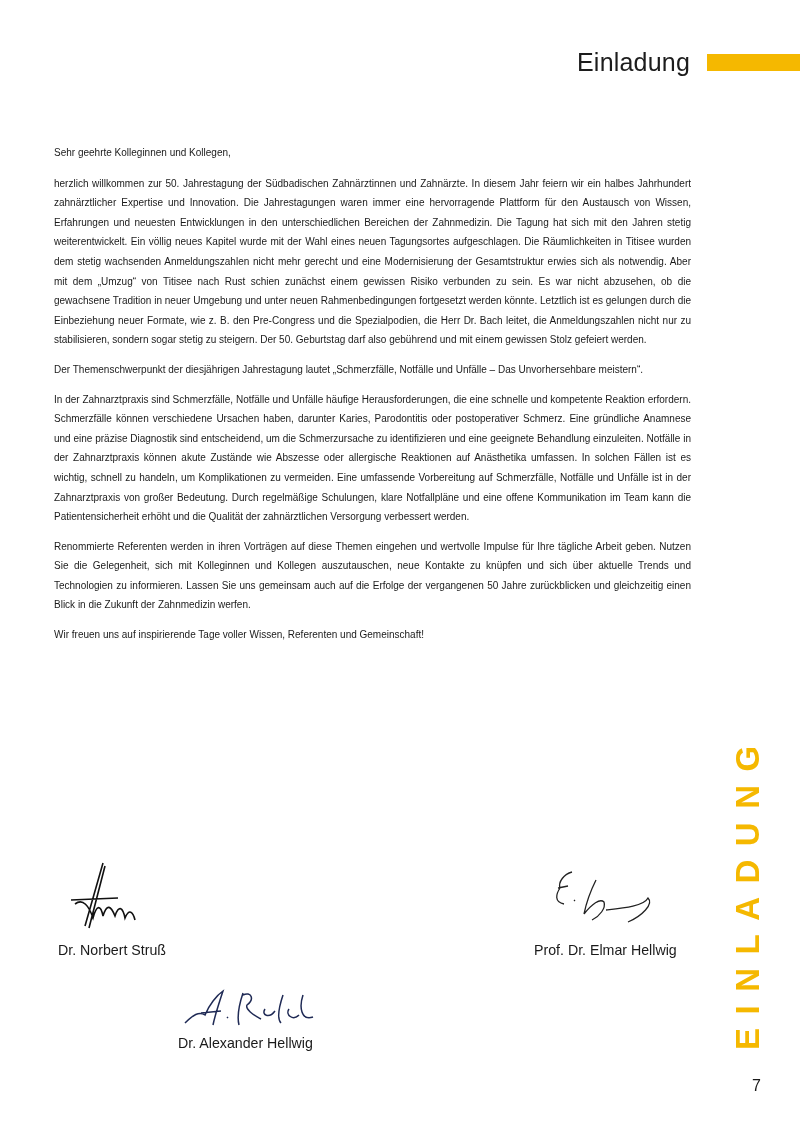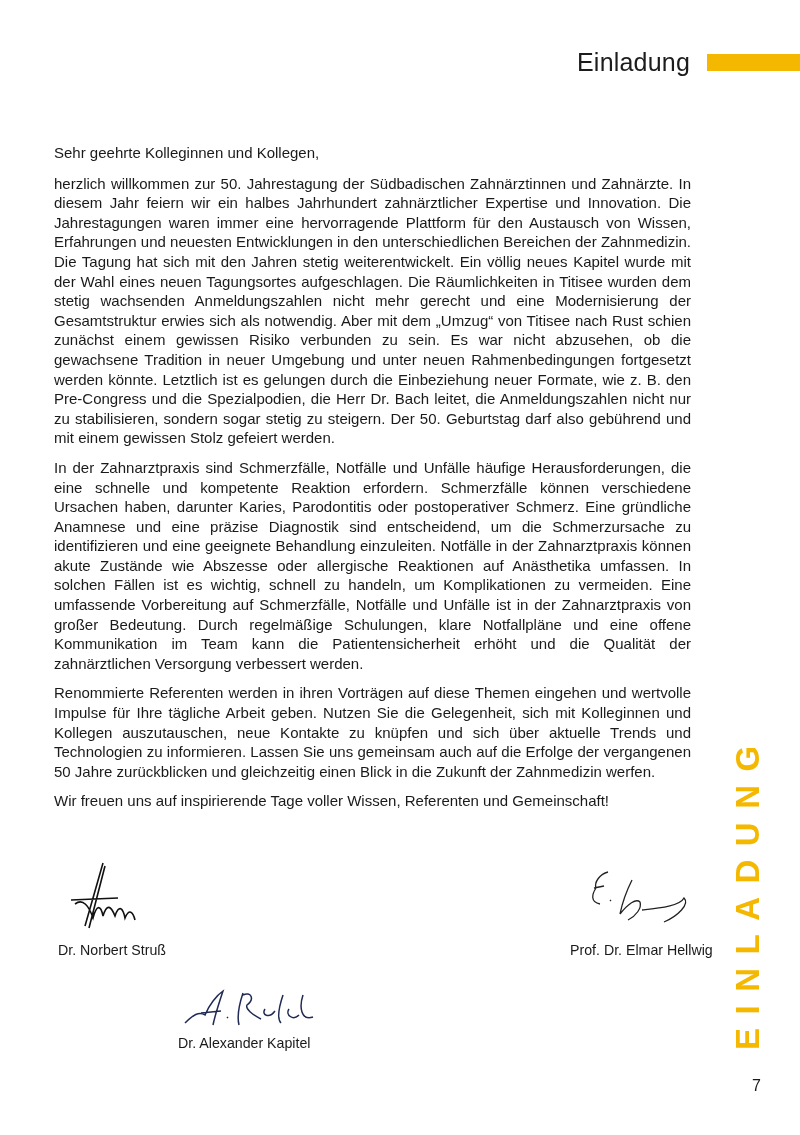--- a/index.html
+++ b/index.html
@@ -8,21 +8,21 @@
       font-family: "Liberation Sans", "DejaVu Sans", sans-serif; color: #1a1a1a;
     }
     .header-title {
       position: absolute; left: 577px; top: 48px; font-size: 25px; color: #1c1c1c; letter-spacing: 0.2px;
     }
     .header-bar {
       position: absolute; left: 707px; top: 54px; width: 93px; height: 17px; background: #f5b800;
     }
     .body-text {
       position: absolute; left: 54px; top: 143px; width: 637px;
-      font-size: 15px; line-height: 19.6px; text-align: justify;
+      font-size: 10px; line-height: 19.6px; text-align: justify;
     }
     .body-text p { margin: 0 0 10px 0; }
     .body-text p.salutation { margin-bottom: 11px; }
     .sigs { position: absolute; left: 0; top: 0; width: 800px; height: 1102px; pointer-events: none; }
     .sig { position: absolute; text-align: center; }
     .sig svg { display: block; margin: 0 auto; }
     .sig-name { font-size: 14.2px; white-space: nowrap; margin-top: 4px; }
     .vertical-label {
       position: absolute; left: 729px; top: 1050px;
       transform: rotate(-90deg); transform-origin: 0 0;
@@ -34,45 +34,46 @@
 <body>
 
 <div>
   <div class="header-title">Einladung</div>
   <div class="header-bar"></div>
 </div>
 
 <div class="body-text">
   <p class="salutation">Sehr geehrte Kolleginnen und Kollegen,</p>
   <p>herzlich willkommen zur 50. Jahrestagung der Südbadischen Zahnärztinnen und Zahnärzte. In diesem Jahr feiern wir ein halbes Jahrhundert zahnärztlicher Expertise und Innovation. Die Jahrestagungen waren immer eine hervorragende Plattform für den Austausch von Wissen, Erfahrungen und neuesten Entwicklungen in den unterschiedlichen Bereichen der Zahnmedizin. Die Tagung hat sich mit den Jahren stetig weiterentwickelt. Ein völlig neues Kapitel wurde mit der Wahl eines neuen Tagungsortes aufgeschlagen. Die Räumlichkeiten in Titisee wurden dem stetig wachsenden Anmeldungszahlen nicht mehr gerecht und eine Modernisierung der Gesamtstruktur erwies sich als notwendig. Aber mit dem „Umzug“ von Titisee nach Rust schien zunächst einem gewissen Risiko verbunden zu sein. Es war nicht abzusehen, ob die gewachsene Tradition in neuer Umgebung und unter neuen Rahmenbedingungen fortgesetzt werden könnte. Letztlich ist es gelungen durch die Einbeziehung neuer Formate, wie z. B. den Pre-Congress und die Spezialpodien, die Herr Dr. Bach leitet, die Anmeldungszahlen nicht nur zu stabilisieren, sondern sogar stetig zu steigern. Der 50. Geburtstag darf also gebührend und mit einem gewissen Stolz gefeiert werden.</p>
+  <p>Der Themenschwerpunkt der diesjährigen Jahrestagung lautet „Schmerzfälle, Notfälle und Unfälle – Das Unvorhersehbare meistern“.</p>
   <p>In der Zahnarztpraxis sind Schmerzfälle, Notfälle und Unfälle häufige Herausforderungen, die eine schnelle und kompetente Reaktion erfordern. Schmerzfälle können verschiedene Ursachen haben, darunter Karies, Parodontitis oder postoperativer Schmerz. Eine gründliche Anamnese und eine präzise Diagnostik sind entscheidend, um die Schmerzursache zu identifizieren und eine geeignete Behandlung einzuleiten. Notfälle in der Zahnarztpraxis können akute Zustände wie Abszesse oder allergische Reaktionen auf Anästhetika umfassen. In solchen Fällen ist es wichtig, schnell zu handeln, um Komplikationen zu vermeiden. Eine umfassende Vorbereitung auf Schmerzfälle, Notfälle und Unfälle ist in der Zahnarztpraxis von großer Bedeutung. Durch regelmäßige Schulungen, klare Notfallpläne und eine offene Kommunikation im Team kann die Patientensicherheit erhöht und die Qualität der zahnärztlichen Versorgung verbessert werden.</p>
   <p>Renommierte Referenten werden in ihren Vorträgen auf diese Themen eingehen und wertvolle Impulse für Ihre tägliche Arbeit geben. Nutzen Sie die Gelegenheit, sich mit Kolleginnen und Kollegen auszutauschen, neue Kontakte zu knüpfen und sich über aktuelle Trends und Technologien zu informieren. Lassen Sie uns gemeinsam auch auf die Erfolge der vergangenen 50 Jahre zurückblicken und gleichzeitig einen Blick in die Zukunft der Zahnmedizin werfen.</p>
   <p>Wir freuen uns auf inspirierende Tage voller Wissen, Referenten und Gemeinschaft!</p>
 </div>
 
 <div class="sigs">
 
   <div class="sig" style="left:58px; top:858px; width:120px; text-align:left;">
     <svg width="110" height="80" viewBox="0 0 110 80">
       <path d="M40 5 L22 68 M42 8 L26 70 M8 42 L55 40 M12 46 C20 40,26 48,30 60 C34 45,38 48,40 58 C44 45,48 48,52 58 C56 46,60 50,62 60 C66 50,70 54,72 62" stroke="#111" stroke-width="1.6" fill="none"></path>
     </svg>
     <div class="sig-name">Dr. Norbert Struß</div>
   </div>
 
 
-  <div class="sig" style="left:534px; top:858px; width:170px; text-align:left;margin-left:36px;">
+  <div class="sig" style="left:534px; top:858px; width:170px; text-align:left;">
     <svg width="150" height="80" viewBox="0 0 150 80">
       <path d="M28 14 C20 16,14 24,16 30 M16 30 C12 36,10 44,20 46 M14 30 L24 28 M30 42 L31 43 M52 22 C46 34,42 46,40 56 M40 56 C48 46,56 40,60 44 C62 50,56 58,48 62 M62 52 C80 50,100 48,104 40 C110 46,98 58,84 64" stroke="#222" stroke-width="1.3" fill="none"></path>
     </svg>
     <div class="sig-name">Prof. Dr. Elmar Hellwig</div>
   </div>
 
   <div class="sig" style="left:178px; top:985px; width:160px; text-align:left;">
     <svg width="150" height="46" viewBox="0 0 150 46">
       <path d="M2 38 C10 30,16 26,22 30 C26 20,34 10,40 6 C36 18,32 30,30 40 M18 28 L38 26 M44 32 L45 33 M60 8 C56 20,54 32,56 40 M60 10 C68 6,72 14,64 20 C62 24,70 30,78 34 M82 24 C78 30,86 34,92 26 M100 10 C96 22,94 34,98 38 M106 24 C102 30,110 36,116 30 M120 10 C116 22,118 36,130 32" stroke="#1f2a55" stroke-width="1.5" fill="none"></path>
     </svg>
-    <div class="sig-name">Dr. Alexander Kapitel</div>
+    <div class="sig-name">Dr. Alexander Hellwig</div>
   </div>
 
 </div>
 
 <div class="vertical-label">EINLADUNG</div>
 <div class="page-number">7</div>
 
 </body></html>

